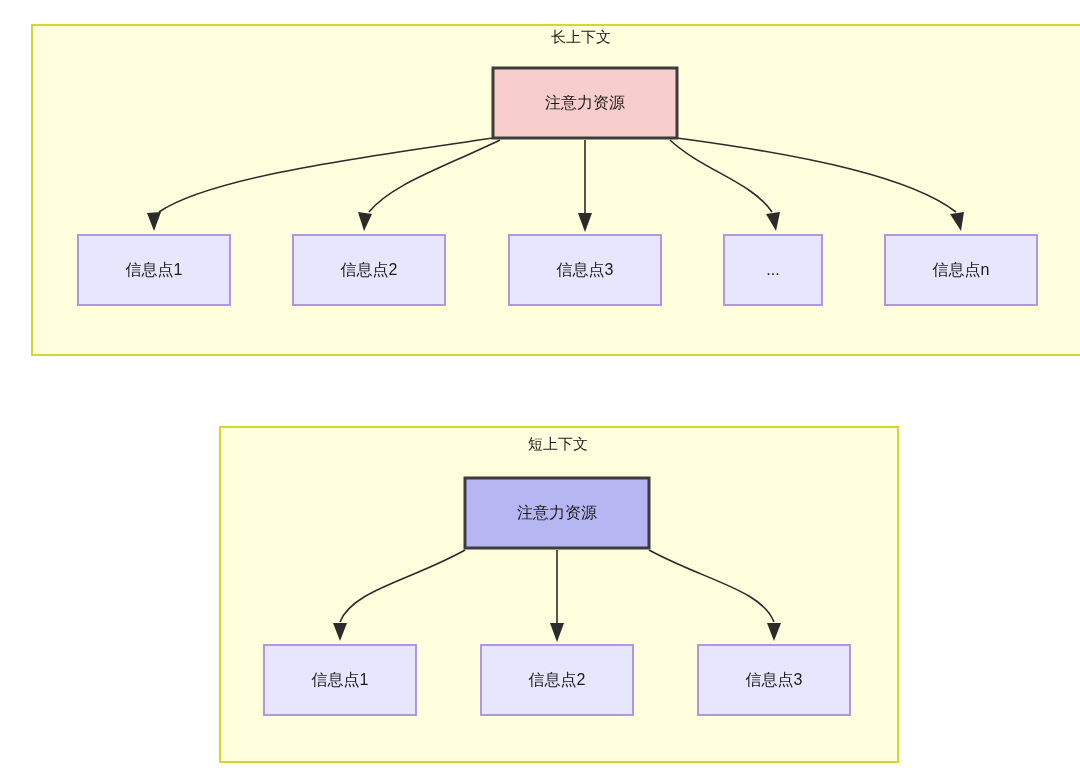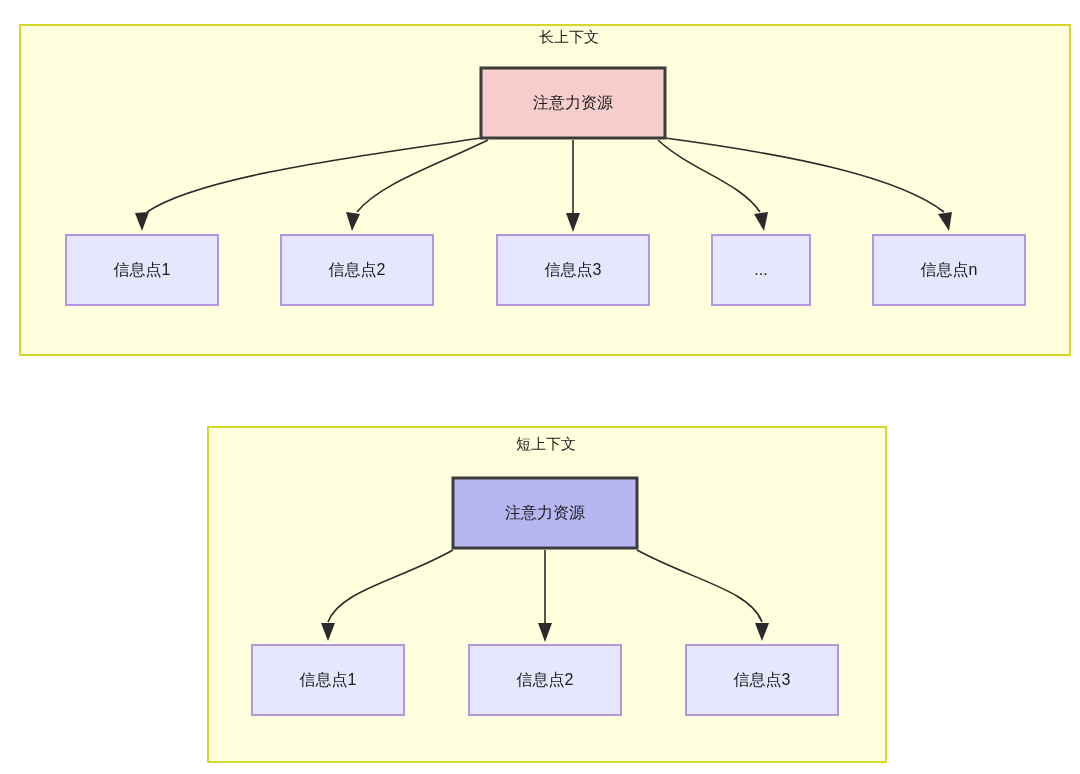--- a/index.html
+++ b/index.html
@@ -11,20 +11,21 @@
   body {
     width: 1080px;
     height: 774px;
     font-family: "Liberation Sans", "DejaVu Sans", sans-serif;
     overflow: hidden;
   }
   #diagram-root {
     position: relative;
     width: 1000px;
     height: 774px;
+    padding-left: 12px;
   }
   svg#diagram-svg {
     display: block;
     width: 1080px;
     height: 774px;
   }
   .container-rect {
     fill: #ffffdd;
     stroke: #d6d62c;
     stroke-width: 2;

